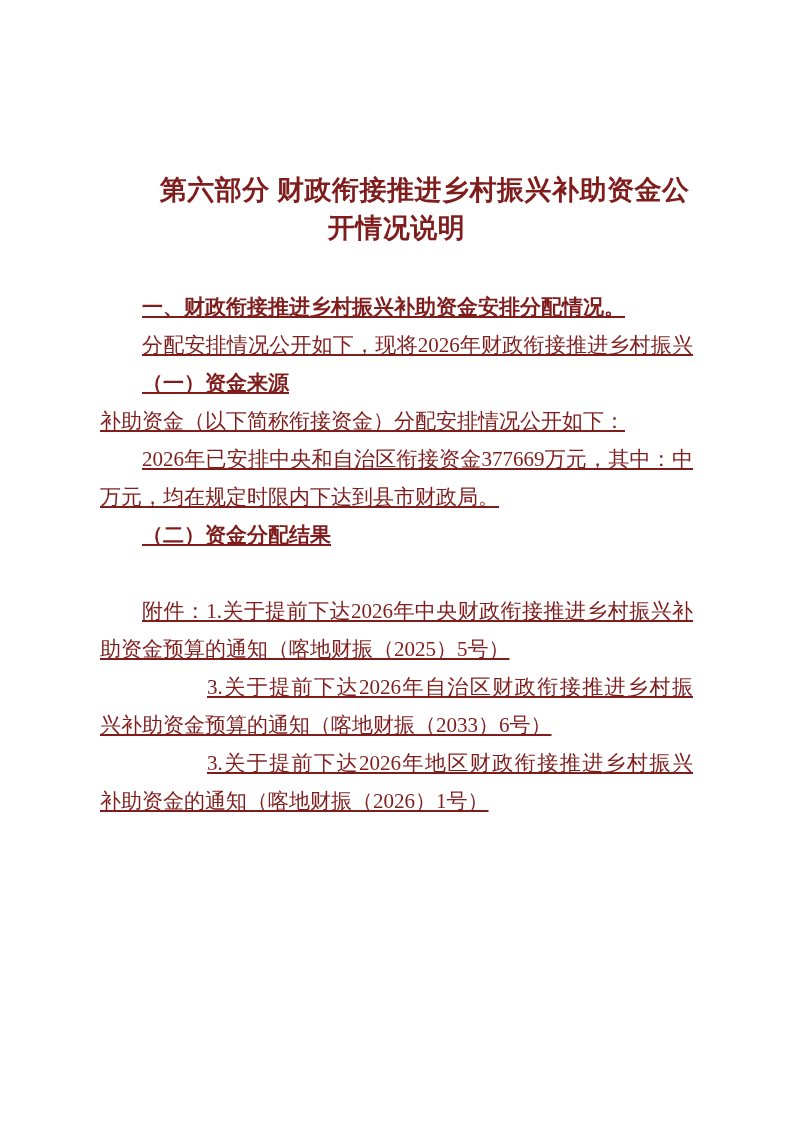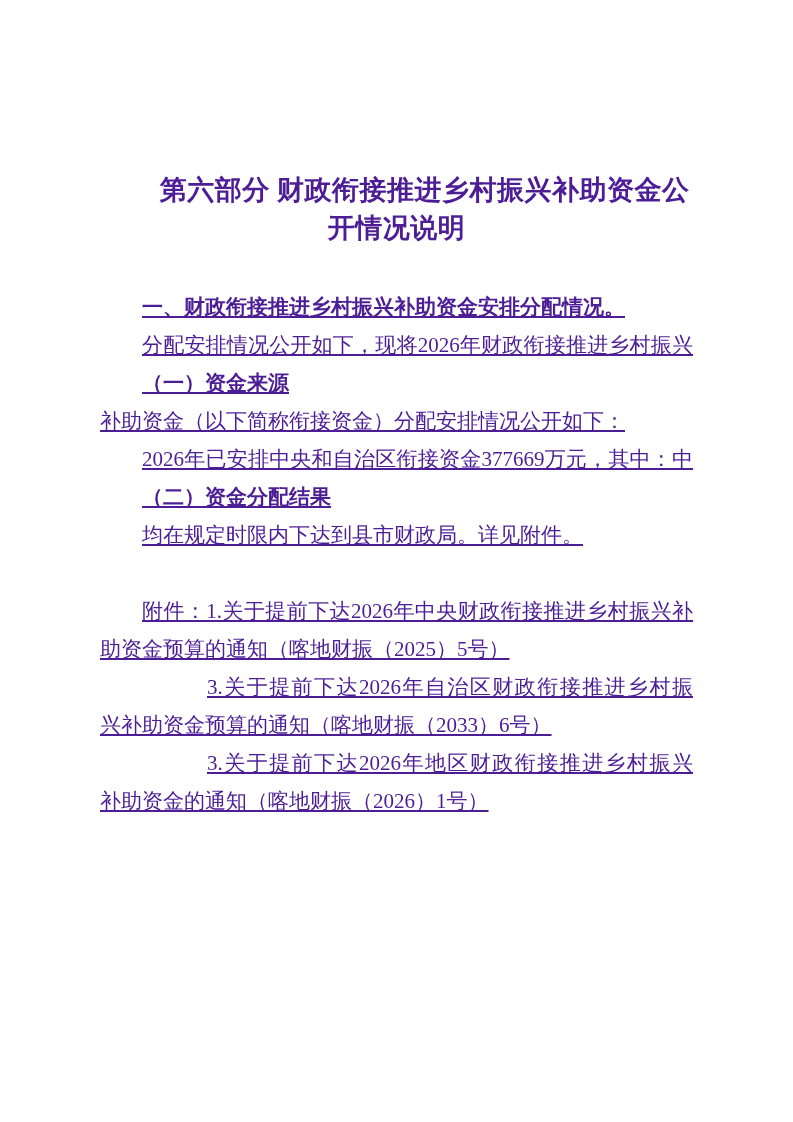--- a/index.html
+++ b/index.html
@@ -5,21 +5,21 @@
   html, body {
     margin: 0;
     padding: 0;
     background: #ffffff;
   }
   .page {
     position: relative;
     width: 793px;
     height: 970px;
     background: #ffffff;
-    color: #4c1d95;
+    color: #7f1d1d;
     overflow: hidden;
     font-family: "Liberation Serif", "DejaVu Serif", serif;
   }
   .doc-title {
     position: absolute;
     left: 100px;
     top: 171px;
     width: 593px;
     font-family: "Liberation Serif", "DejaVu Serif", serif;
     font-weight: bold;
@@ -79,22 +79,22 @@
     <span>第六部分 财政衔接推进乡村振兴补助资金公</span><br>
     <span>开情况说明</span>
   </div>
 
   <div class="body-text">
     <div class="line heading-sans indent-2">一、财政衔接推进乡村振兴补助资金安排分配情况。</div>
     <div class="line indent-2 full">分配安排情况公开如下，现将2026年财政衔接推进乡村振兴</div>
     <div class="line heading-serif indent-2">（一）资金来源</div>
     <div class="line">补助资金（以下简称衔接资金）分配安排情况公开如下：</div>
     <div class="line indent-2 full">2026年已安排中央和自治区衔接资金377669万元，其中：中</div>
+    <div class="line">万元，均在规定时限内下达到县市财政局。</div>
     <div class="line heading-serif indent-2">（二）资金分配结果</div>
-    <div class="line indent-2">均在规定时限内下达到县市财政局。详见附件。</div>
     <div class="line"></div>
     <div class="line indent-2 full">附件：1.关于提前下达2026年中央财政衔接推进乡村振兴补</div>
     <div class="line">助资金预算的通知（喀地财振（2025）5号）</div>
     <div class="line indent-attach full">3.关于提前下达2026年自治区财政衔接推进乡村振</div>
     <div class="line">兴补助资金预算的通知（喀地财振（2033）6号）</div>
     <div class="line indent-attach full">3.关于提前下达2026年地区财政衔接推进乡村振兴</div>
     <div class="line">补助资金的通知（喀地财振（2026）1号）</div>
   </div>
 
   <div class="page-number">1</div>

